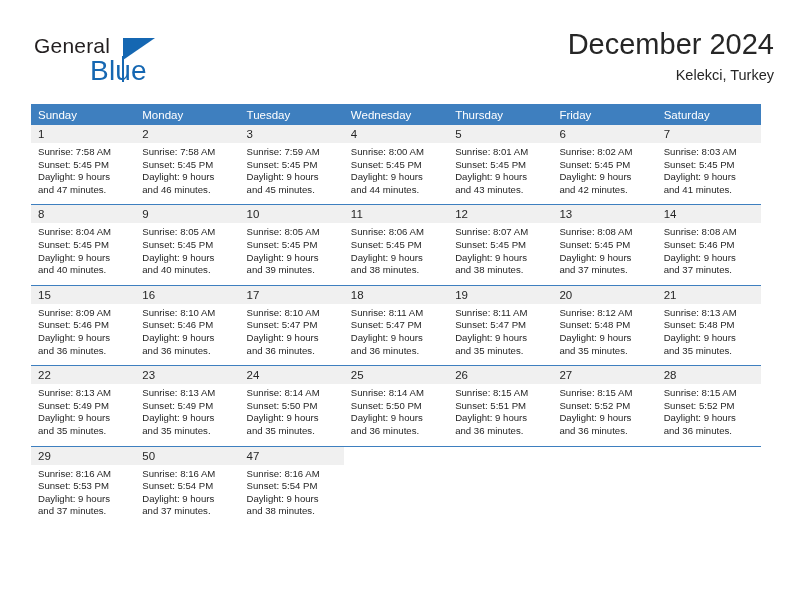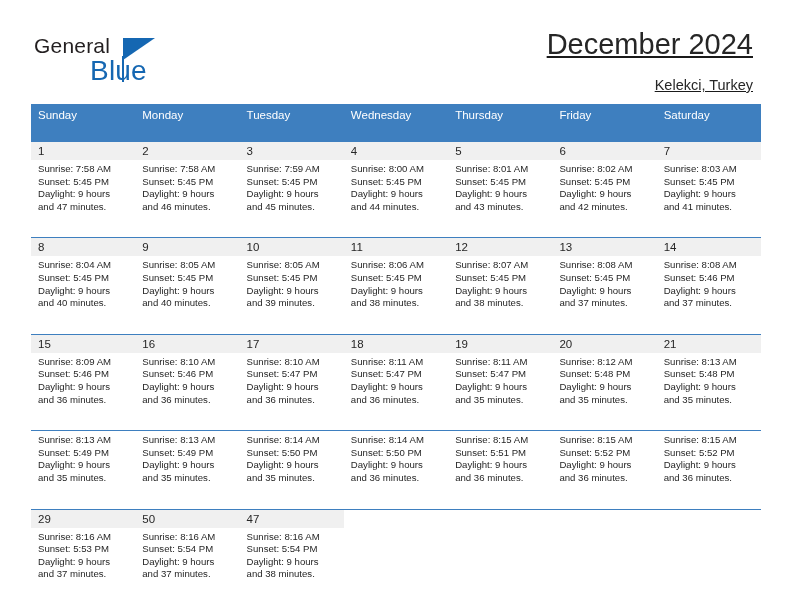--- a/index.html
+++ b/index.html
@@ -19,21 +19,21 @@
     width: 792px;
     height: 612px;
     box-sizing: border-box;
   }
 
   
   .header {
     position: absolute;
     left: 34px;
     top: 26px;
-    right: 39px;
+    right: 18px;
     height: 72px;
   }
   .logo {
     position: absolute;
     left: 0;
     top: 8px;
     width: 180px;
     height: 56px;
   }
   .logo-general {
@@ -70,33 +70,32 @@
     width: 2px;
     height: 26px;
     background: #1567b2;
   }
 
   .title-block {
     position: absolute;
     right: 0;
     top: 0;
     text-align: right;
-    text-decoration: underline;
   }
   .cal-title {
     font-size: 29px;
     color: #262626;
     line-height: 36px;
     white-space: nowrap;
   }
   .cal-sub {
     font-size: 14.5px;
     color: #262626;
     line-height: 22px;
-    margin-top: 12px;
+    margin-top: 2px;
     white-space: nowrap;
   }
 
   
   .calendar {
     position: absolute;
     left: 31px;
     top: 104px;
     width: 730px;
   }
@@ -106,40 +105,40 @@
     width: 730px;
   }
   table.cal col { width: 104.285px; }
 
   thead th {
     background: #3e7fbf;
     color: #ffffff;
     font-weight: normal;
     font-size: 11.5px;
     text-align: left;
-    padding: 4px 0 21px 7px;
+    padding: 4px 0 4px 7px;
     height: 13px;
     border: 0;
   }
 
   tr.daynum-row td {
     background: #f0f0f0;
     font-size: 11.5px;
     color: #262626;
     padding: 3px 0 3px 7px;
     vertical-align: top;
     border: 0;
   }
   tr.daynum-row td.empty { background: #ffffff; }
 
   tr.info-row td {
     background: #ffffff;
     font-size: 9.6px;
     color: #262626;
-    padding: 3px 6px 24px 7px;
+    padding: 3px 6px 8px 7px;
     vertical-align: top;
     line-height: 12.6px;
     border: 0;
   }
   tr.info-row td .line { white-space: nowrap; }
 
   tr.week-sep td {
     height: 1px;
     padding: 0;
     background: #3e7fbf;
@@ -352,20 +351,29 @@
             <td>
               <div class="line">Sunrise: 8:13 AM</div>
               <div class="line">Sunset: 5:48 PM</div>
               <div class="line">Daylight: 9 hours</div>
               <div class="line">and 35 minutes.</div>
             </td>
           </tr>
           <tr class="week-sep">
             <td colspan="7"></td>
           </tr>
+          <tr class="daynum-row">
+            <td>22</td>
+            <td>23</td>
+            <td>24</td>
+            <td>25</td>
+            <td>26</td>
+            <td>27</td>
+            <td>28</td>
+          </tr>
           <tr class="info-row">
             <td>
               <div class="line">Sunrise: 8:13 AM</div>
               <div class="line">Sunset: 5:49 PM</div>
               <div class="line">Daylight: 9 hours</div>
               <div class="line">and 35 minutes.</div>
             </td>
             <td>
               <div class="line">Sunrise: 8:13 AM</div>
               <div class="line">Sunset: 5:49 PM</div>

